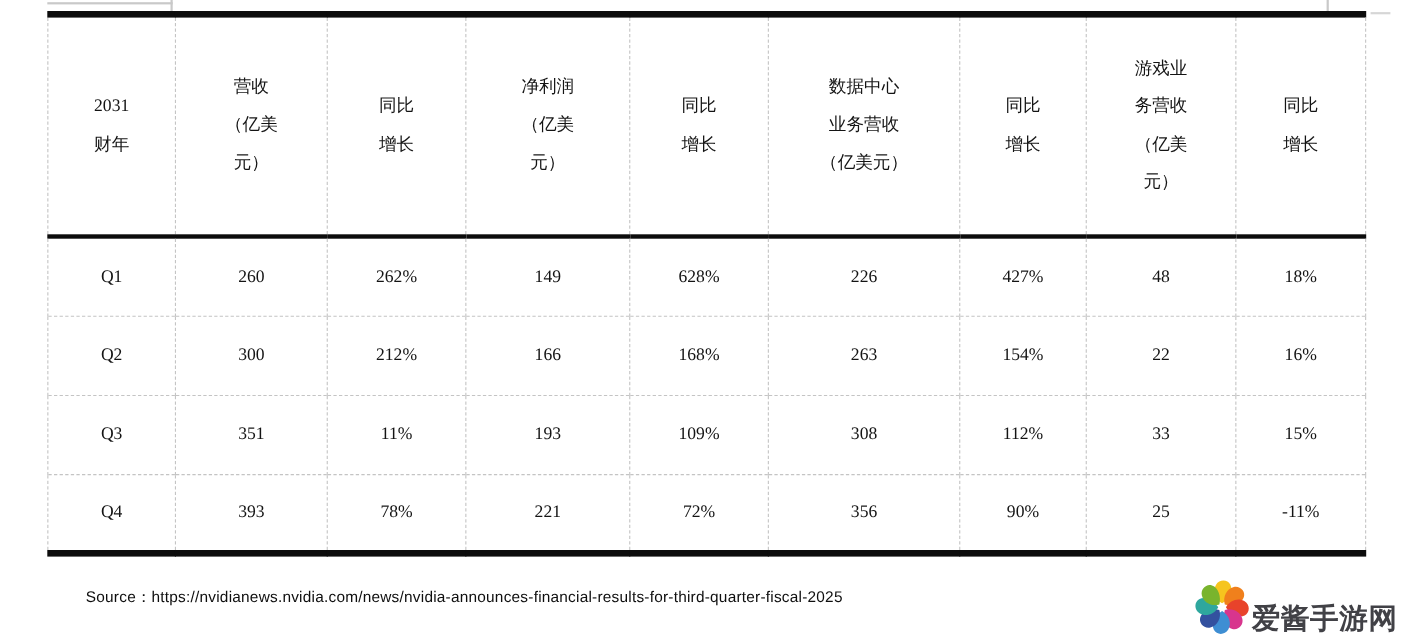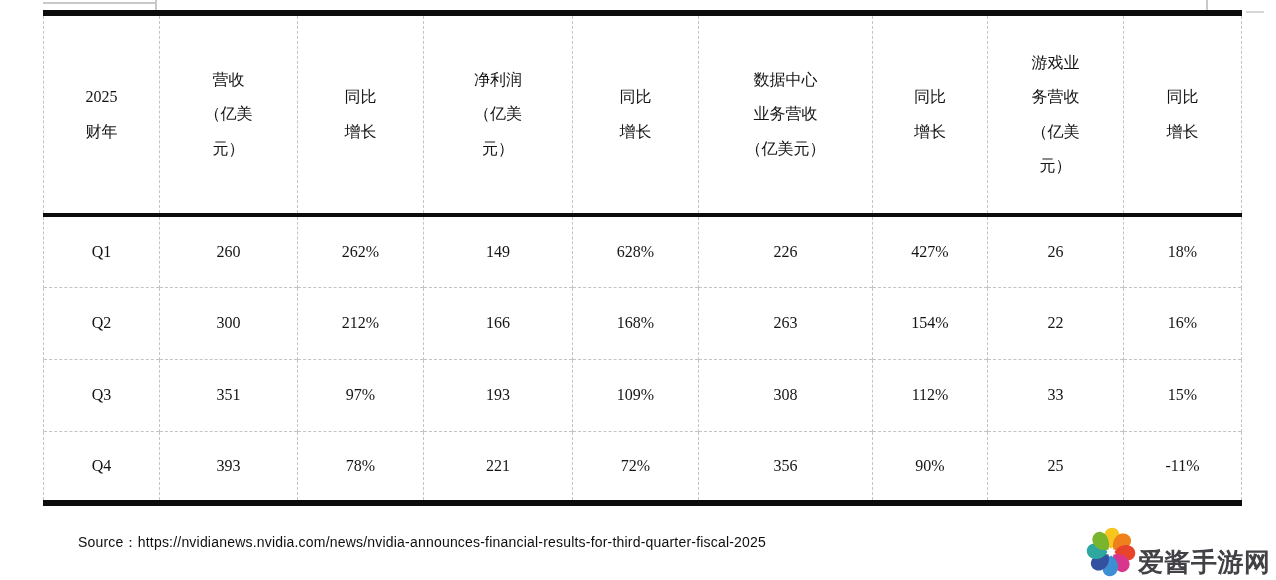--- a/index.html
+++ b/index.html
@@ -101,21 +101,21 @@
         <col style="width:126px">
       <col style="width:149px">
         <col style="width:126px">
         <col style="width:174px">
       <col style="width:115px">
         <col style="width:136px">
         <col style="width:118px">
     </colgroup>
     <thead>
       <tr>
-        <td>2025
+        <td>2031
 财年</td>
         <td>营收
 （亿美
 元）</td>
         <td>同比
 增长</td>
         <td>净利润
 （亿美
 元）</td>
         <td>同比
@@ -135,38 +135,38 @@
     </thead>
     <tbody>
       <tr>
         <td>Q1</td>
         <td>260</td>
         <td>262%</td>
         <td>149</td>
         <td>628%</td>
         <td>226</td>
         <td>427%</td>
-        <td>26</td>
+        <td>48</td>
         <td>18%</td>
       </tr>
       <tr>
         <td>Q2</td>
         <td>300</td>
         <td>212%</td>
         <td>166</td>
         <td>168%</td>
         <td>263</td>
         <td>154%</td>
         <td>22</td>
         <td>16%</td>
       </tr>
       <tr>
         <td>Q3</td>
         <td>351</td>
-        <td>97%</td>
+        <td>11%</td>
         <td>193</td>
         <td>109%</td>
         <td>308</td>
         <td>112%</td>
         <td>33</td>
         <td>15%</td>
       </tr>
       <tr>
         <td>Q4</td>
         <td>393</td>

